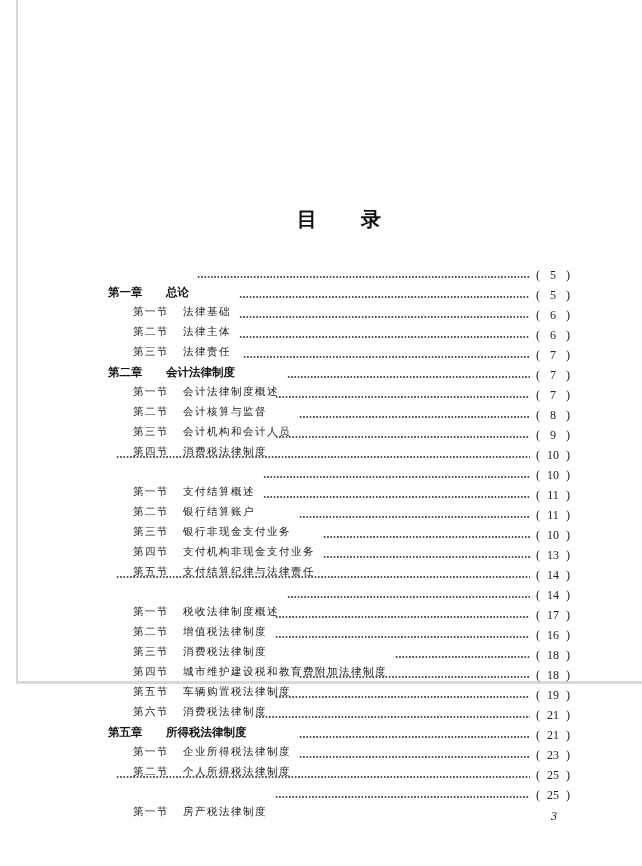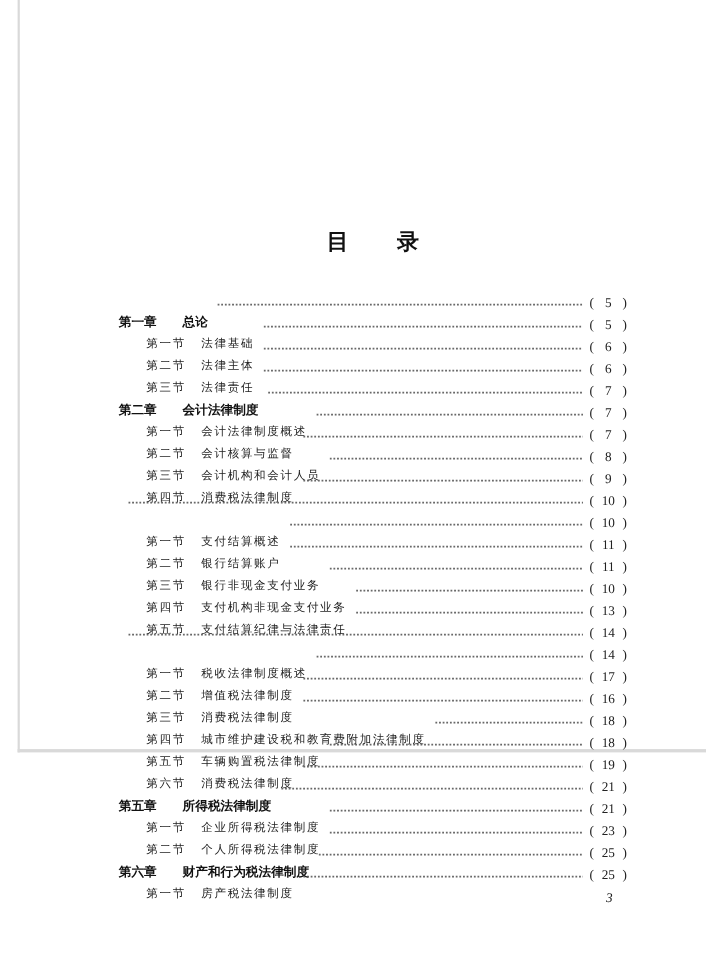--- a/index.html
+++ b/index.html
@@ -270,21 +270,20 @@
       <div class="row section">
         <span class="label"><span class="num">第二节</span><span class="ttl">个人所得税法律制度</span></span>
         <span class="leader"></span>
         <span class="page-ref">
           <span>(</span>
           <span class="pnum">23</span>
           <span>)</span>
         </span>
       </div>
       <div class="row chapter">
-        <span class="label"><span class="num">第六章</span><span class="ttl">财产和行为税法律制度</span></span>
         <span class="leader"></span>
         <span class="page-ref">
           <span>(</span>
           <span class="pnum">25</span>
           <span>)</span>
         </span>
       </div>
       <div class="row section">
         <span class="label"><span class="num">第一节</span><span class="ttl">房产税法律制度</span></span>
         <span class="leader"></span>

